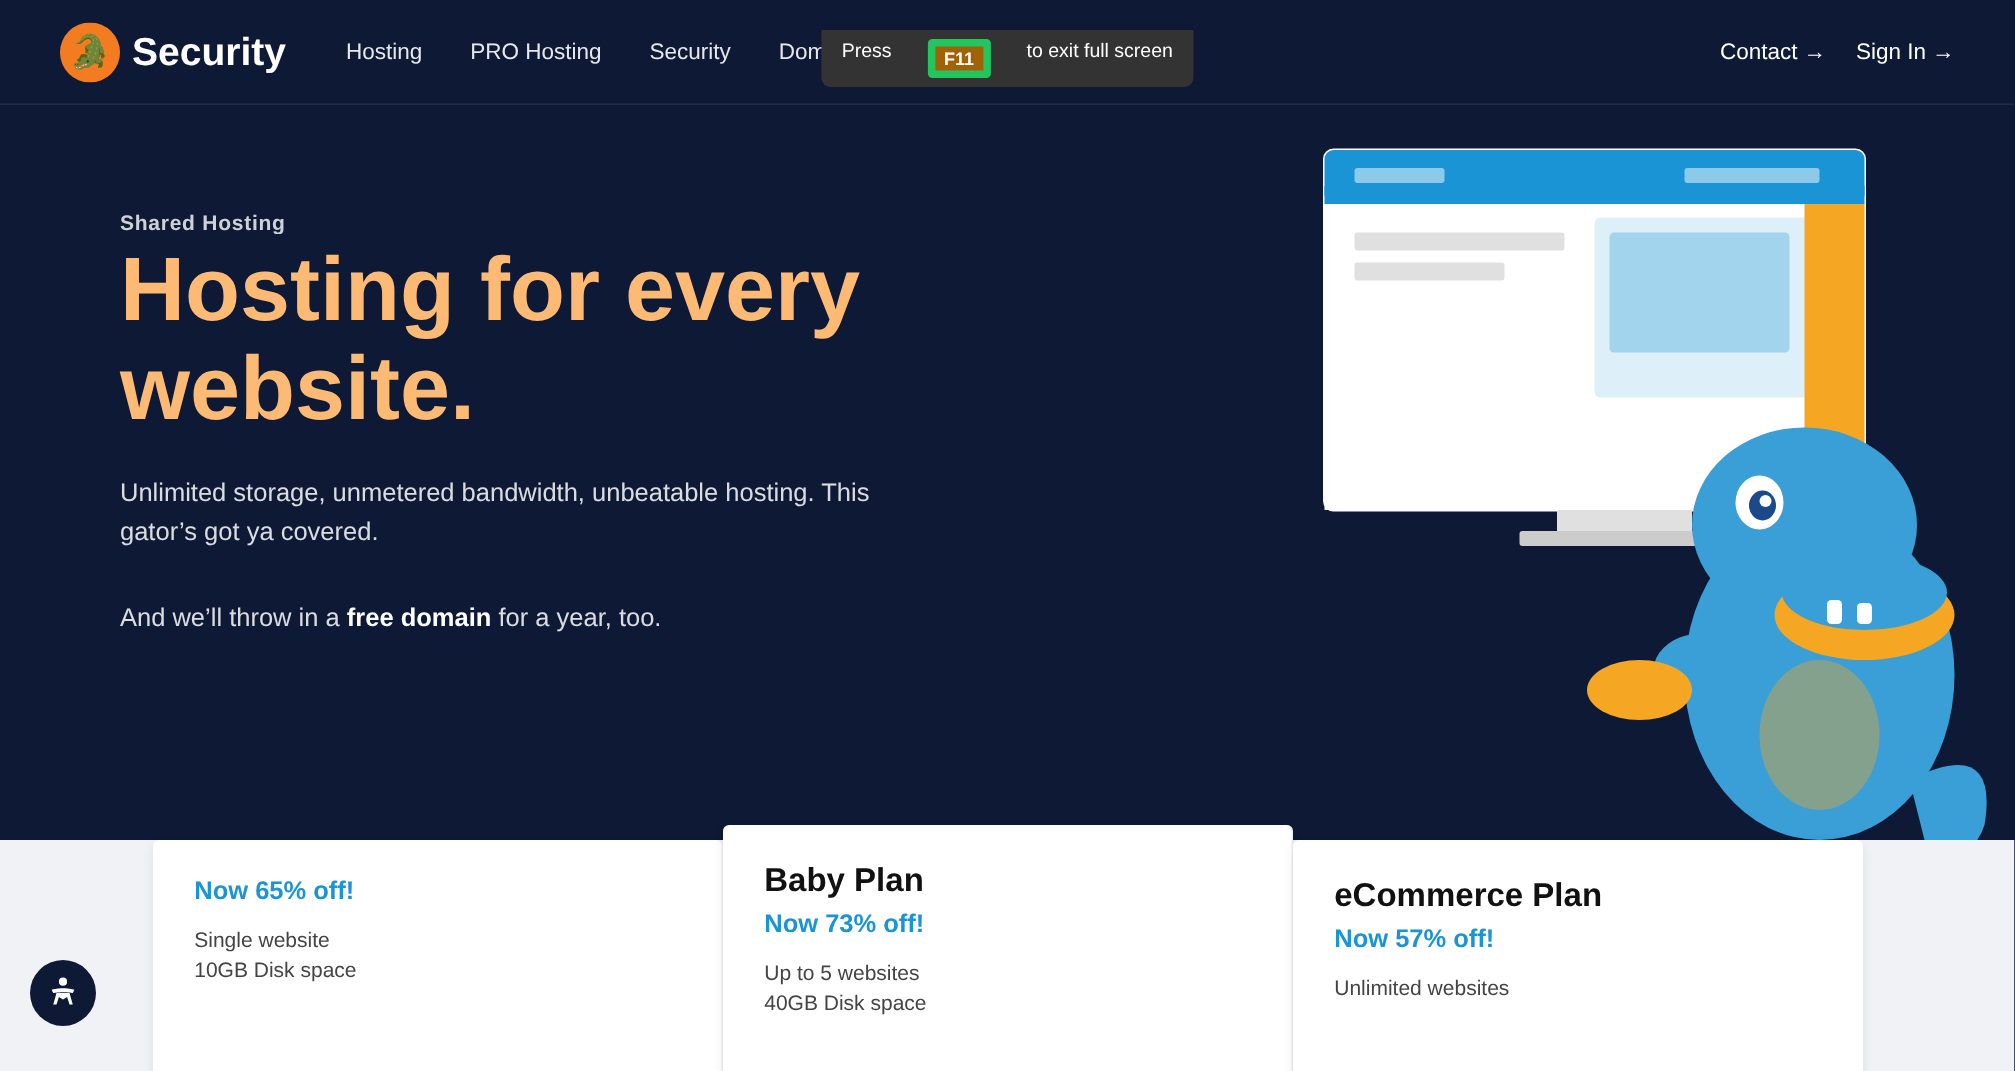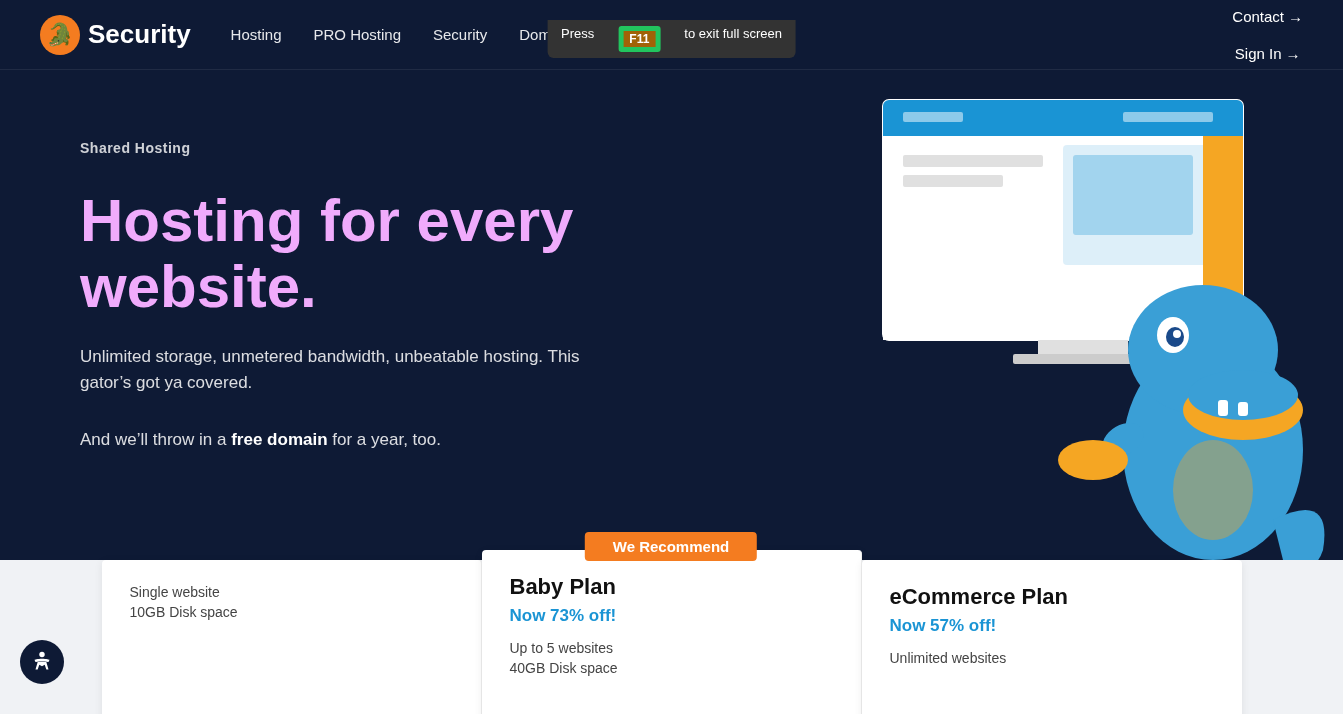--- a/index.html
+++ b/index.html
@@ -65,21 +65,20 @@
       text-decoration: none;
       font-size: 15px;
       font-weight: 500;
       opacity: 0.9;
       cursor: pointer;
     }
     .nav-right {
       display: flex;
       align-items: center;
       gap: 20px;
-      flex-direction: column;
     }
     .nav-right a {
       color: #fff;
       text-decoration: none;
       font-size: 15px;
       font-weight: 500;
     }
     .nav-right a .arrow { margin-left: 4px; }
 
     
@@ -93,28 +92,28 @@
     }
     .hero-content {
       max-width: 620px;
       padding-top: 10px;
     }
     .hero-subtitle {
       font-size: 14px;
       font-weight: 600;
       color: #fff;
       opacity: 0.8;
-      margin-bottom: 32px;
+      margin-bottom: 4px;
       letter-spacing: 0.5px;
     }
     .hero-title {
       font-size: 60px;
       font-weight: 800;
       line-height: 1.1;
-      color: #f0abfc;
+      color: #fdba74;
       margin-bottom: 24px;
     }
     .hero-desc {
       font-size: 17px;
       color: rgba(255,255,255,0.85);
       line-height: 1.5;
       margin-bottom: 20px;
       max-width: 520px;
     }
     .hero-free {
@@ -317,26 +316,26 @@
       <ellipse cx="390" cy="420" rx="40" ry="50" fill="#f5a623" opacity="0.4"></ellipse>
     </svg>
   </div>
 </div>
 
 <div class="hero-bottom-area">
   <div class="plans-section">
     <div class="plans-row">
 
       <div class="plan-card">
+        <div class="plan-discount">Now 65% off!</div>
         <div class="plan-feature">Single website</div>
         <div class="plan-feature">10GB Disk space</div>
       </div>
 
       <div class="plan-card featured">
-        <div class="we-recommend-badge">We Recommend</div>
         <div class="plan-name">Baby Plan</div>
         <div class="plan-discount">Now 73% off!</div>
         <div class="plan-feature">Up to 5 websites</div>
         <div class="plan-feature">40GB Disk space</div>
       </div>
 
       <div class="plan-card">
         <div class="plan-name">eCommerce Plan</div>
         <div class="plan-discount">Now 57% off!</div>
         <div class="plan-feature">Unlimited websites</div>

